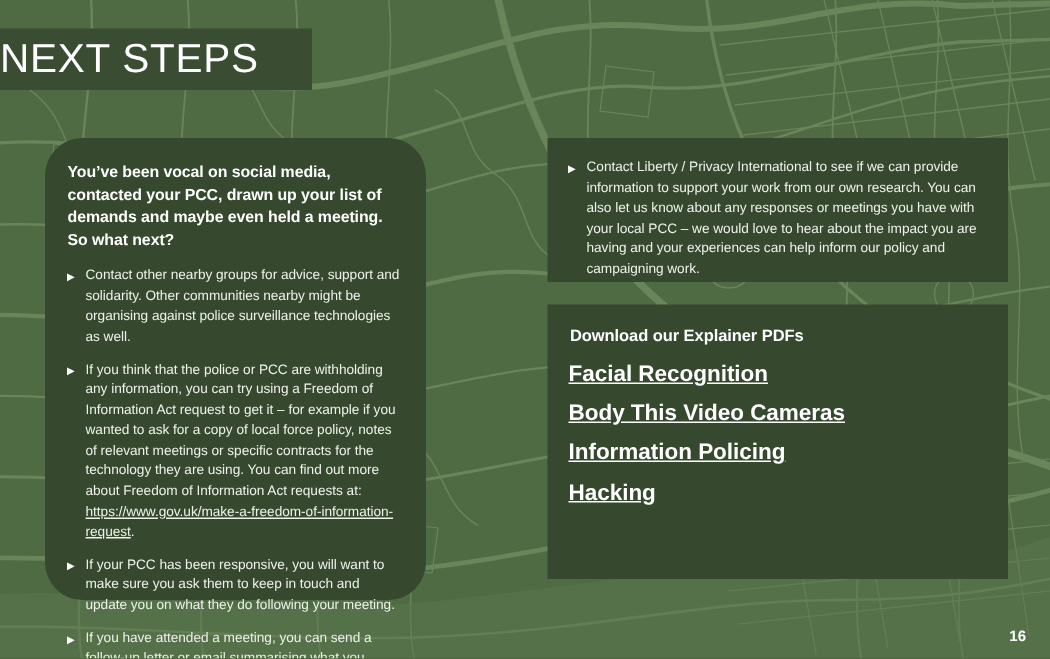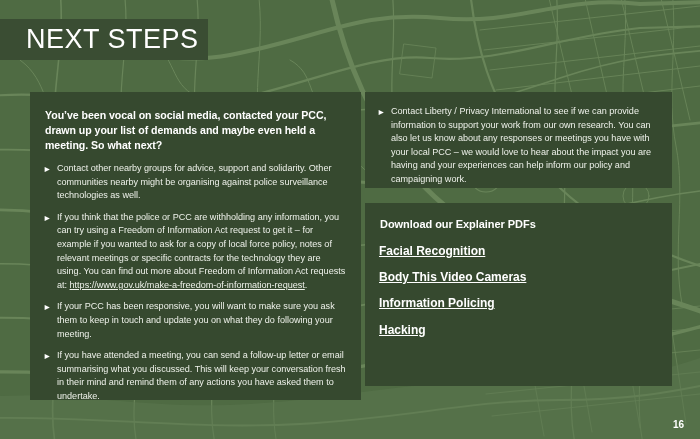--- a/index.html
+++ b/index.html
@@ -41,37 +41,37 @@
     width: 208px;
     height: 41px;
     background: #3a4d33;
     display: flex;
     align-items: center;
   }
   #title-banner .title-text {
     color: #ffffff;
     font-size: 27px;
     letter-spacing: 0.5px;
-    padding-left: 26px;
     line-height: 1;
     white-space: nowrap;
   }
 
   
   .panel {
     position: absolute;
     background: #36492f;
   }
 
   #panel-left {
     left: 30px;
     top: 92px;
-    width: 331px;
+    width: 254px;
     height: 308px;
     padding: 14px 15px 10px 13px;
+    border-radius: 25px;
   }
 
   #panel-right-top {
     left: 365px;
     top: 92px;
     width: 307px;
     height: 96px;
     padding: 13px 14px 10px 12px;
   }
 
@@ -135,21 +135,21 @@
     list-style: none;
   }
 
   .pdf-list li {
     margin-bottom: 8.2px;
   }
   .pdf-list li:last-child { margin-bottom: 0; }
 
   .pdf-list a {
     color: #ffffff;
-    font-size: 12px;
+    font-size: 15px;
     font-weight: bold;
     text-decoration: underline;
     letter-spacing: -0.02px;
     margin-top: 17px;
   }
 
   
   #page-number {
     position: absolute;
     right: 16px;

